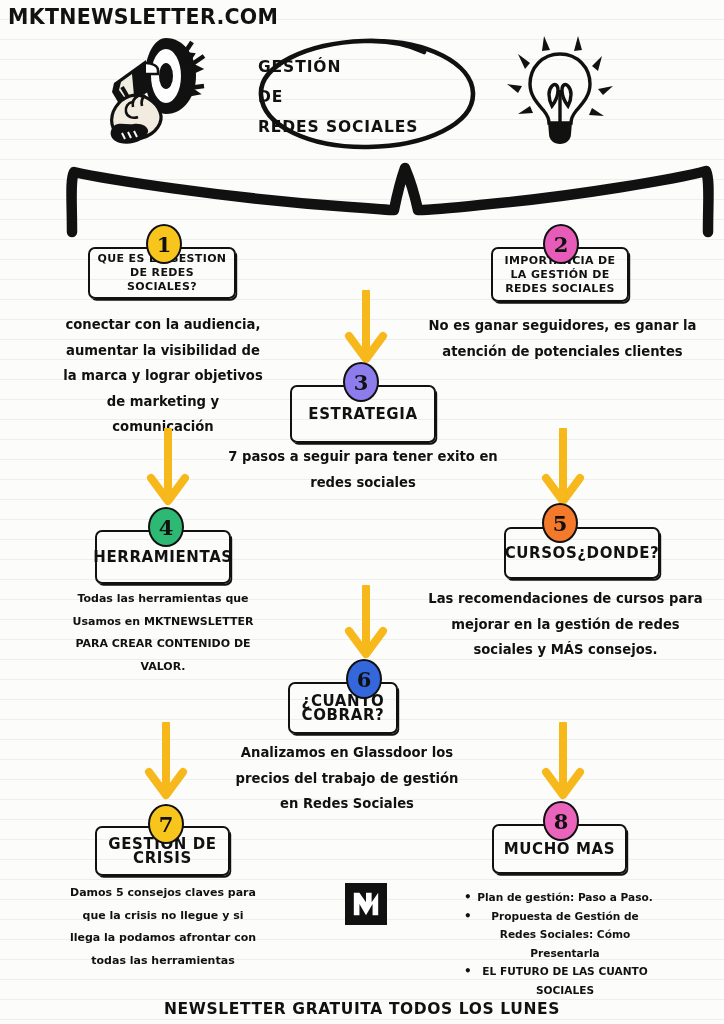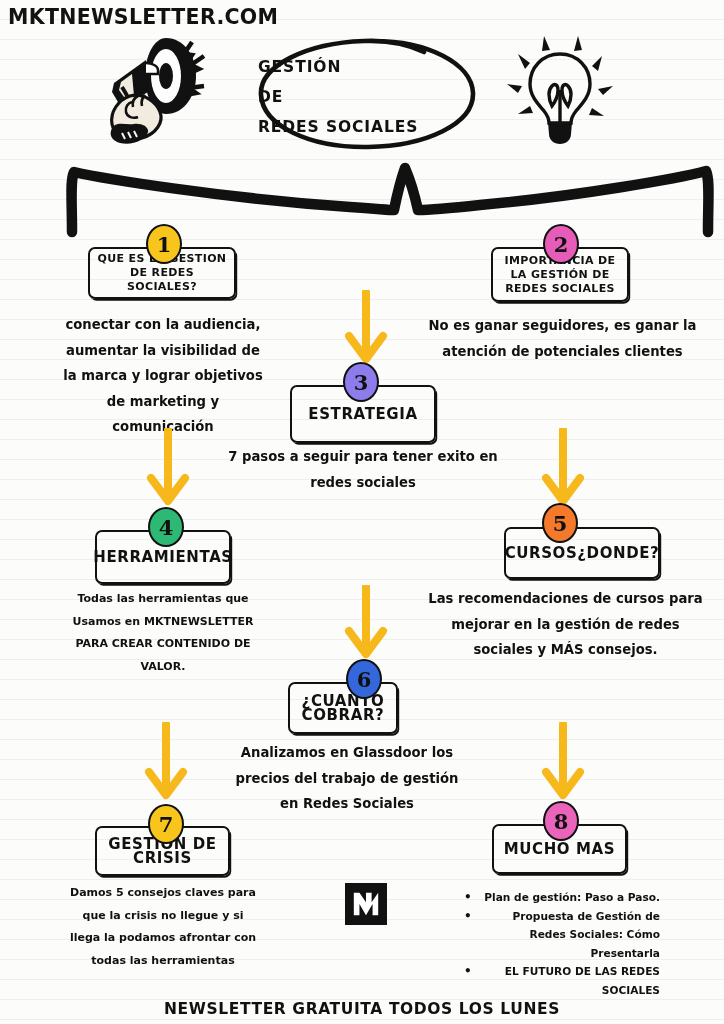--- a/index.html
+++ b/index.html
@@ -119,21 +119,21 @@
     position: absolute;
     text-align: center;
     font-size: 10.6px;
     font-weight: 600;
     line-height: 18.5px;
     color: #111;
     list-style: none;
     margin: 0;
     padding: 0;
   }
-  .bullets li { position: relative; text-align: right; }
+  .bullets li { position: relative; }
   .bullets li.has-bullet::before {
     content: "\2022";
     position: absolute;
     left: -6px;
     top: 0;
     font-size: 12px;
     color: #111;
   }
 
   
@@ -285,21 +285,21 @@
   <div class="section">
     <div class="badge" style="left:543px;top:801px;background:#EA64BC;">8</div>
     <div class="hbox big" style="left:492px;top:824px;width:135px;height:50px;">
       <div class="hbox-label">MUCHO MAS</div>
     </div>
     <ul class="bullets" style="left:470px;top:888px;width:190px;">
       <li class="has-bullet">Plan de gestión: Paso a Paso.</li>
       <li class="has-bullet">Propuesta de Gestión de</li>
       <li>Redes Sociales: Cómo</li>
       <li>Presentarla</li>
-      <li class="has-bullet">EL FUTURO DE LAS REDES</li>
+      <li class="has-bullet">EL FUTURO DE LAS CUANTO</li>
       <li>SOCIALES</li>
     </ul>
   </div>
 
   <svg class="arrow" style="left:140px;top:428px;width:56px;height:82px;" viewBox="0 0 56 82">
     <path d="M28 2 L28 62" stroke="#F7B81B" stroke-width="8" stroke-linecap="round" fill="none"></path>
     <path d="M11 50 L28 73 L45 50" stroke="#F7B81B" stroke-width="8" stroke-linecap="round" stroke-linejoin="round" fill="none"></path>
   </svg>
 
   <svg class="arrow" style="left:535px;top:428px;width:56px;height:82px;" viewBox="0 0 56 82">

